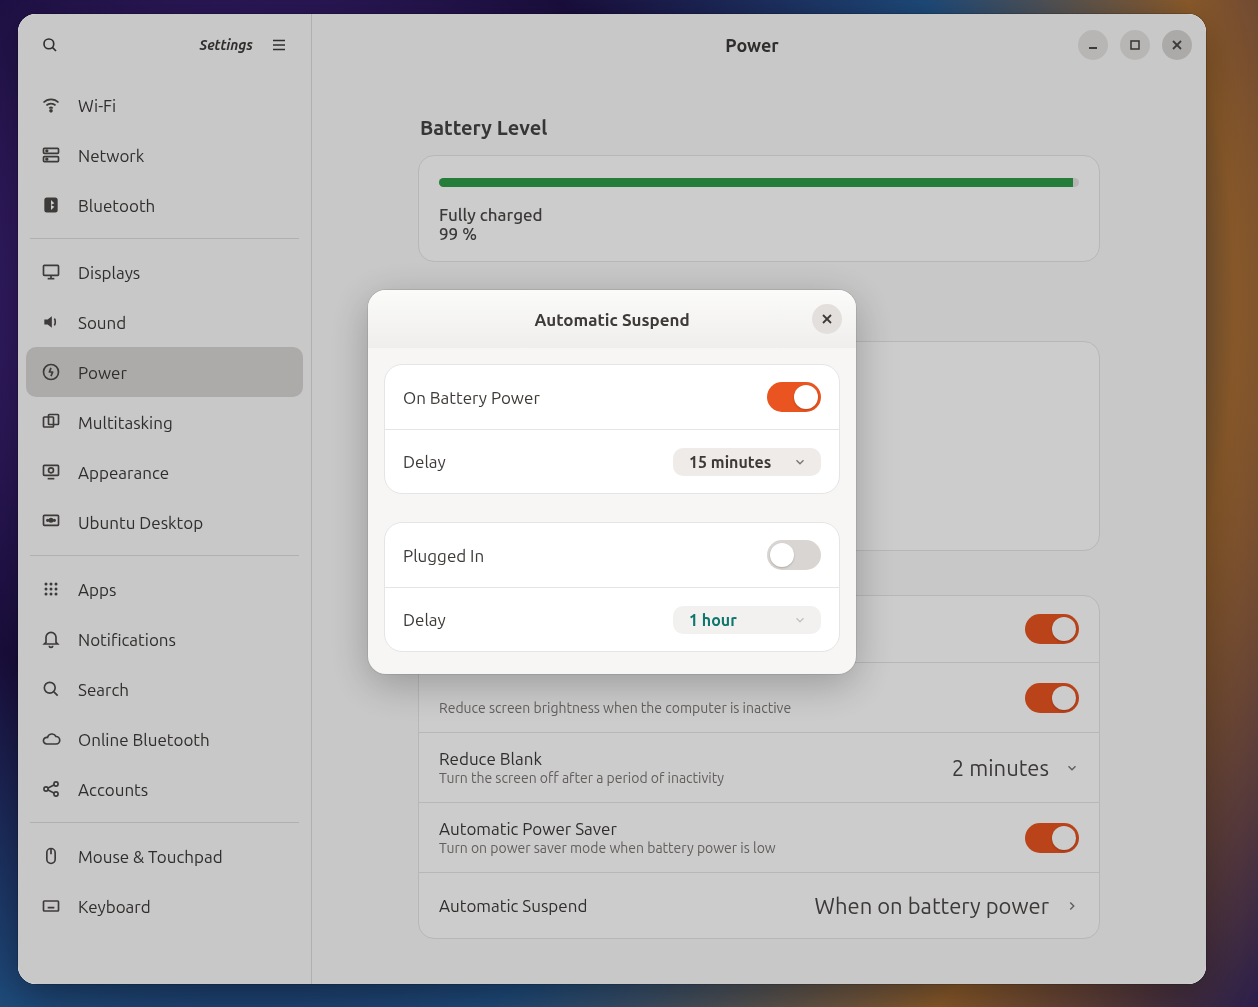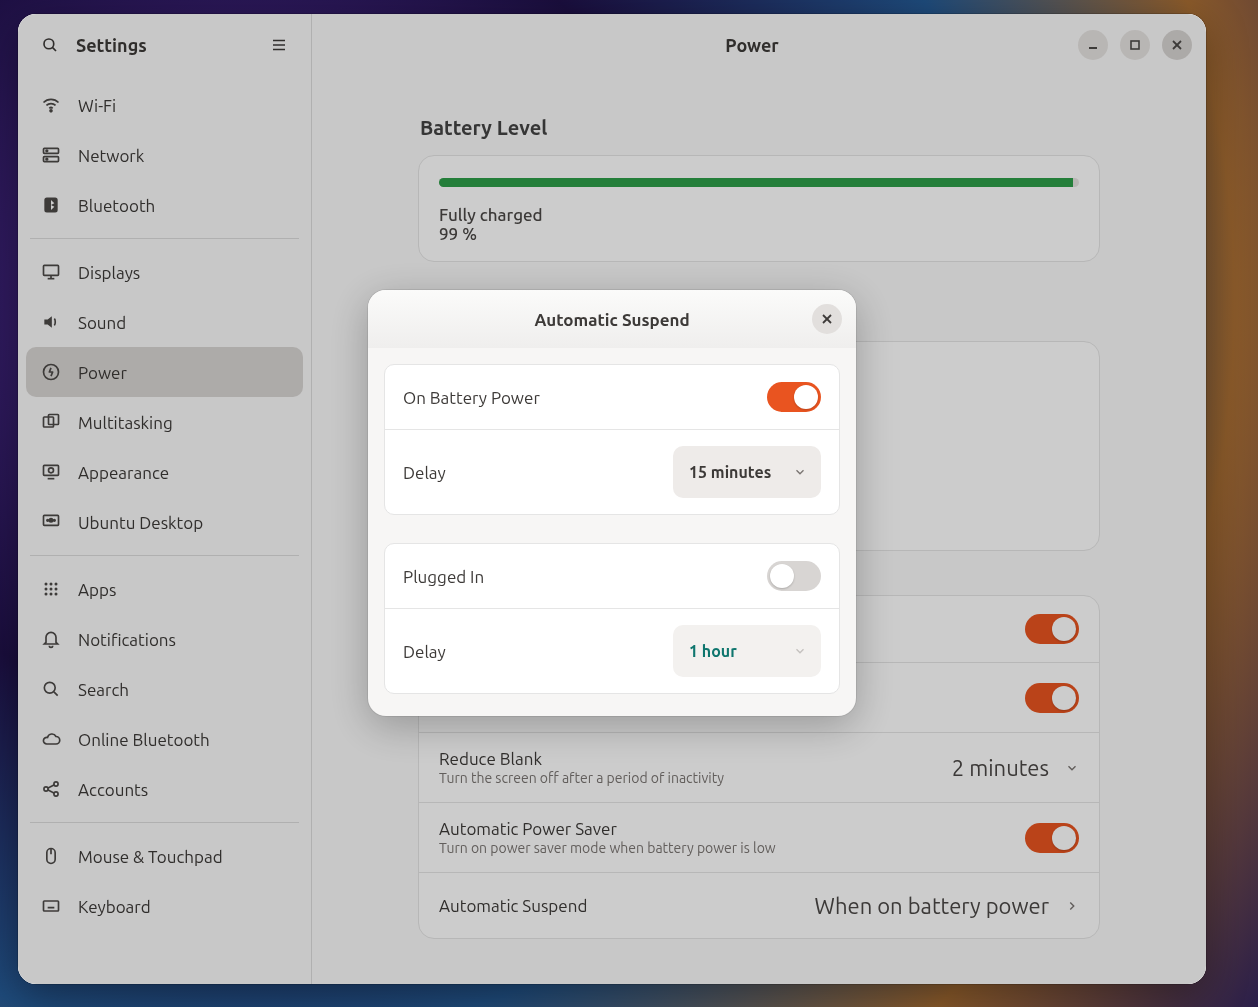--- a/index.html
+++ b/index.html
@@ -52,23 +52,24 @@
   }
   .sidebar-header {
     height:62px;
     display:flex;
     align-items:center;
     padding:0 14px;
     gap:8px;
   }
   .sidebar-header .title {
     flex:1;
-    text-align:left;
+    text-align:right;
     font-weight:700;
-    font-size:18px;
+    font-size:14px;
+    font-style:italic;
   }
   .icon-btn {
     width:36px; height:36px;
     border:none;
     background:transparent;
     border-radius:8px;
     display:flex;
     align-items:center;
     justify-content:center;
     cursor:pointer;
@@ -285,29 +286,29 @@
     display:flex;
     align-items:center;
     justify-content:center;
     cursor:pointer;
     color:#3d3a38;
   }
   .modal-group {
     margin:16px 16px 0;
     background:#fff;
     border:1px solid var(--border);
-    border-radius:10px;
+    border-radius:18px;
     overflow:hidden;
   }
   .modal-group .row {
     min-height:64px;
     padding:16px 18px;
   }
   .select {
-    height:52px;
+    height:28px;
     padding:0 42px 0 16px;
     background:#eeebe9;
     border-radius:10px;
     display:flex;
     align-items:center;
     font-weight:600;
     font-size:16px;
     color:#3d3a38;
     position:relative;
     min-width:148px;

